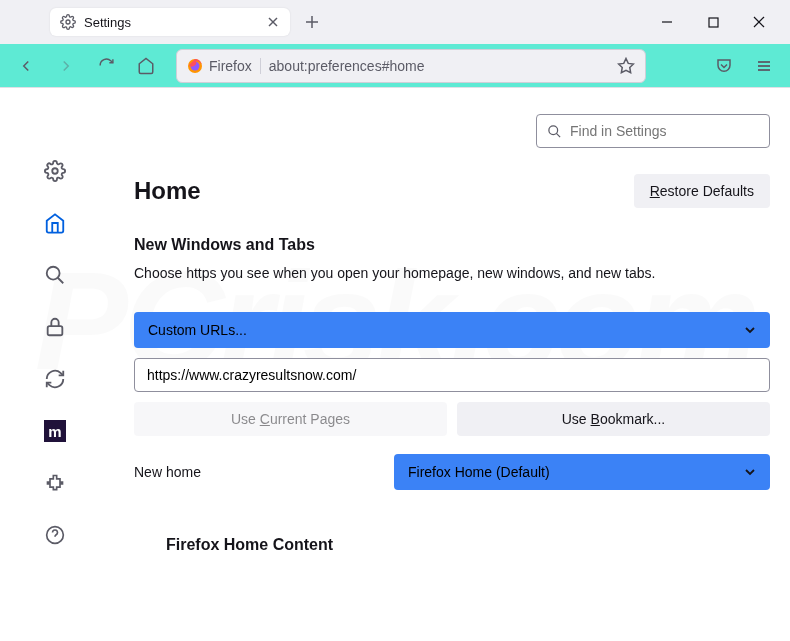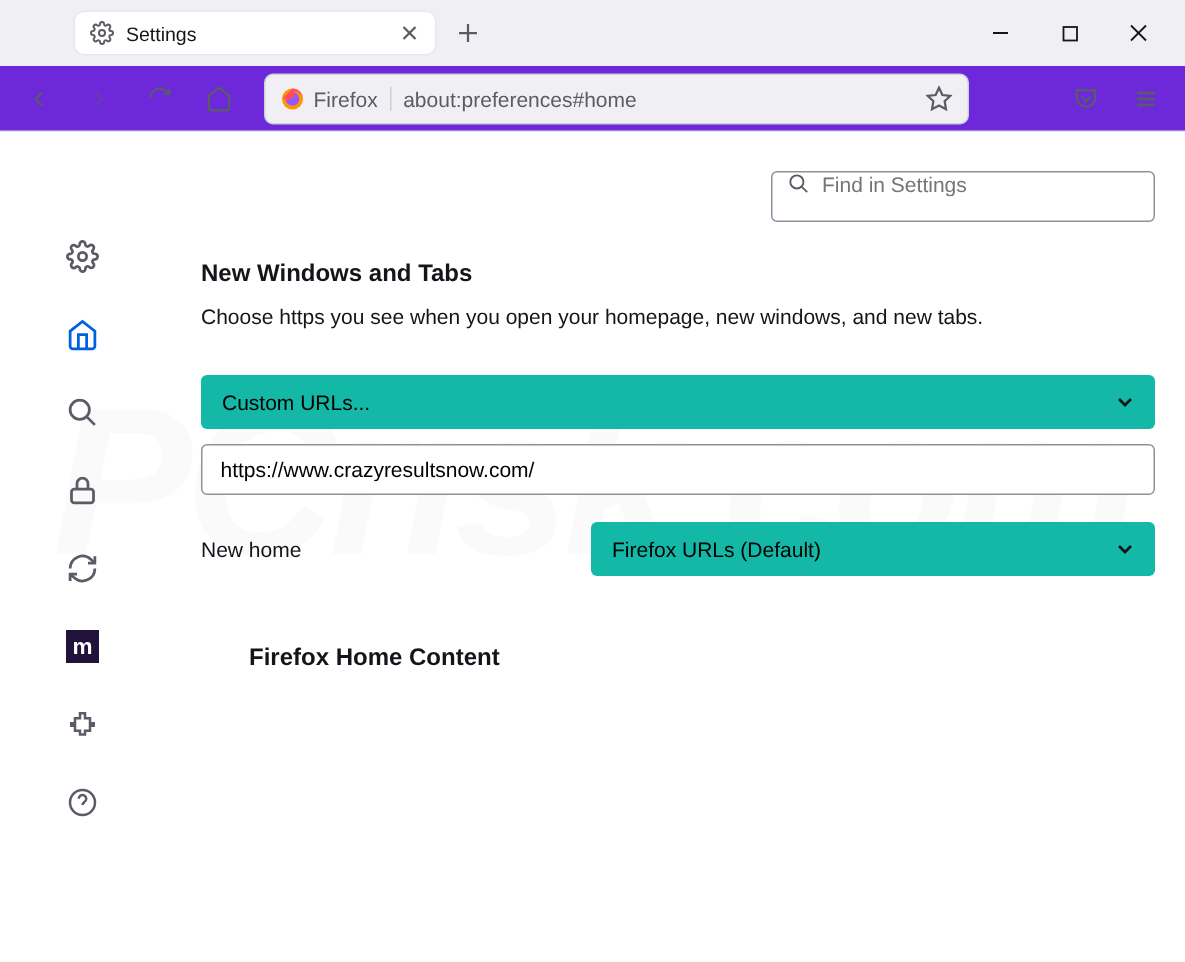--- a/index.html
+++ b/index.html
@@ -9,21 +9,21 @@
     .titlebar { height: 44px; background: #f0f0f4; display: flex; align-items: center; padding: 0 8px; }
     .tab { display: flex; align-items: center; background: #fff; border-radius: 6px; padding: 6px 10px; margin-left: 42px; width: 240px; height: 28px; box-shadow: 0 0 2px rgba(0,0,0,0.1); }
     .tab-icon { width: 16px; height: 16px; margin-right: 8px; display: flex; align-items: center; justify-content: center; }
     .tab-title { flex: 1; font-size: 13px; color: #15141a; }
     .tab-close { width: 14px; height: 14px; display: flex; align-items: center; justify-content: center; cursor: pointer; }
     .newtab-btn { width: 28px; height: 28px; display: flex; align-items: center; justify-content: center; margin-left: 8px; cursor: pointer; border-radius: 4px; }
     .win-controls { margin-left: auto; display: flex; }
     .win-btn { width: 46px; height: 44px; display: flex; align-items: center; justify-content: center; cursor: pointer; }
     
     
-    .navbar { height: 44px; background: #6d28d9; display: flex; align-items: center; padding: 0 10px; gap: 8px; border-bottom: 1px solid #e0e0e6; }
+    .navbar { height: 44px; background: #5eead4; display: flex; align-items: center; padding: 0 10px; gap: 8px; border-bottom: 1px solid #e0e0e6; }
     .nav-btn { width: 32px; height: 32px; display: flex; align-items: center; justify-content: center; border-radius: 4px; cursor: pointer; }
     .nav-btn.disabled { opacity: 0.4; cursor: default; }
     .urlbar { flex: 1; height: 34px; background: #f0f0f4; border: 1px solid #cfcfd8; border-radius: 6px; display: flex; align-items: center; padding: 0 10px; gap: 8px; margin: 0 54px 0 6px; }
     .urlbar-identity { display: flex; align-items: center; gap: 6px; }
     .ff-logo { width: 16px; height: 16px; }
     .urlbar-identity-label { font-size: 14px; color: #5b5b66; padding-right: 8px; border-right: 1px solid #cfcfd8; }
     .urlbar-text { flex: 1; font-size: 14px; color: #5b5b66; }
     .urlbar-star { width: 18px; height: 18px; }
     
     
@@ -31,36 +31,36 @@
     
     
     .sidebar { width: 110px; padding-top: 72px; display: flex; flex-direction: column; align-items: center; gap: 30px; }
     .sidebar-icon { width: 22px; height: 22px; display: flex; align-items: center; justify-content: center; cursor: pointer; color: #5b5b66; }
     .sidebar-icon.active { color: #0060df; }
     .sidebar-icon.dark { background: #20123a; color: #fff; width: 22px; height: 22px; font-weight: bold; font-size: 15px; display: flex; align-items: center; justify-content: center; }
     
     
     .main { flex: 1; padding: 26px 20px 0 24px; overflow-y: auto; }
     .search-row { display: flex; justify-content: flex-end; margin-bottom: 26px; }
-    .search-box { width: 256px; height: 34px; border: 1px solid #8f8f9d; border-radius: 4px; display: flex; align-items: flex-start; padding: 0 10px; gap: 8px; }
+    .search-box { width: 234px; height: 34px; border: 1px solid #8f8f9d; border-radius: 4px; display: flex; align-items: center; padding: 0 10px; gap: 8px; }
     .search-box input { border: none; outline: none; font-size: 14px; flex: 1; background: transparent; }
     
     .header-row { display: flex; align-items: center; justify-content: space-between; margin-bottom: 28px; }
     .page-title { font-size: 24px; font-weight: 600; color: #15141a; }
     .btn { background: #f0f0f4; border: none; border-radius: 4px; padding: 9px 16px; font-size: 14px; cursor: pointer; color: #15141a; }
     .btn.disabled { opacity: 0.5; cursor: default; }
     
     .section-title { font-size: 16px; font-weight: 600; color: #15141a; margin-bottom: 10px; }
     .section-desc { font-size: 14px; color: #15141a; margin-bottom: 28px; line-height: 1.4; }
     
     .form-row { display: flex; align-items: center; margin-bottom: 10px; }
     .form-label { width: 260px; font-size: 14px; color: #15141a; }
     .form-controls { flex: 1; display: flex; flex-direction: column; gap: 10px; }
     
-    .select { width: 100%; height: 36px; background: #14b8a6; border: none; border-radius: 4px; padding: 0 14px; font-size: 14px; display: flex; align-items: center; justify-content: space-between; cursor: pointer; }
+    .select { width: 100%; height: 36px; background: #3b82f6; border: none; border-radius: 4px; padding: 0 14px; font-size: 14px; display: flex; align-items: center; justify-content: space-between; cursor: pointer; }
     .text-input { width: 100%; height: 24px; border: 1px solid #8f8f9d; border-radius: 4px; padding: 16px 12px; font-size: 14px; outline: none; }
     
     .btn-row { display: flex; gap: 10px; }
     .btn-row .btn { flex: 1; }
     
     .section2-title { font-size: 16px; font-weight: 600; color: #15141a; margin-top: 46px; margin-left: 32px; }
     
     
     .watermark { position: absolute; top: 50%; left: 50%; transform: translate(-50%, -50%); font-size: 140px; font-weight: 700; color: rgba(128,128,128,0.04); pointer-events: none; white-space: nowrap; font-style: italic; letter-spacing: -5px; }
     
@@ -219,41 +219,49 @@
     <div class="search-row">
       <div class="search-box">
         <svg width="15" height="15" viewBox="0 0 24 24" fill="none" stroke="#5b5b66" stroke-width="2">
             <circle cx="10" cy="10" r="7"></circle>
             <line x1="21" y1="21" x2="15" y2="15"></line>
           </svg>
         <input type="text" placeholder="Find in Settings" style="">
       </div>
     </div>
 
+    <div class="header-row">
+      <h1 class="page-title">Home</h1>
+      <button class="btn"><span class="u">R</span>estore Defaults</button>
+    </div>
 
     <h2 class="section-title">New Windows and Tabs</h2>
     <p class="section-desc">Choose https you see when you open your homepage, new windows, and new tabs.</p>
 
     <div class="form-row" style="align-items:flex-start;">
       <div class="form-controls">
         <div class="select">
           <span>Custom URLs...</span>
           <svg width="12" height="12" viewBox="0 0 12 12" fill="none" stroke="#15141a" stroke-width="1.8">
               <polyline points="2 4 6 8 10 4"></polyline>
             </svg>
         </div>
         <input class="text-input" type="text" value="https://www.crazyresultsnow.com/" style="">
+        <div class="btn-row">
+          <button class="btn disabled">Use <span class="u">C</span>urrent Pages</button>
+          <button class="btn">Use <span class="u">B</span>ookmark...</button>
+        </div>
       </div>
     </div>
 
     <div class="form-row" style="margin-top:18px;">
       <div class="form-label">New home</div>
       <div class="form-controls">
         <div class="select">
-          <span>Firefox URLs (Default)</span>
+          <span>Firefox Home (Default)</span>
           <svg width="12" height="12" viewBox="0 0 12 12" fill="none" stroke="#15141a" stroke-width="1.8">
               <polyline points="2 4 6 8 10 4"></polyline>
             </svg>
         </div>
       </div>
     </div>
 
     <h2 class="section2-title">Firefox Home Content</h2>
   </div>
 </div>

